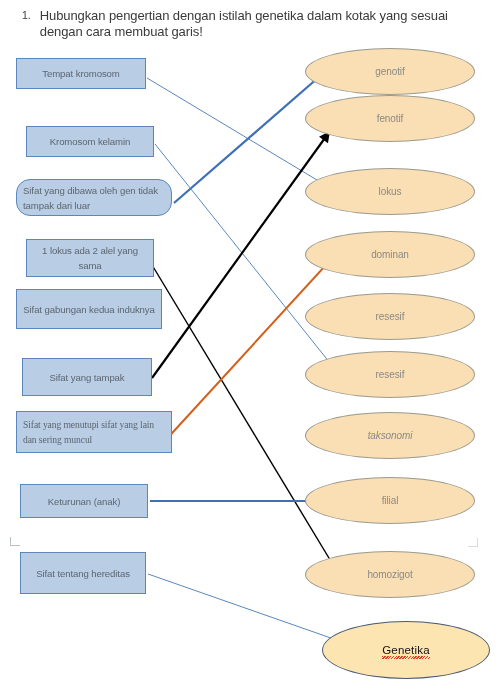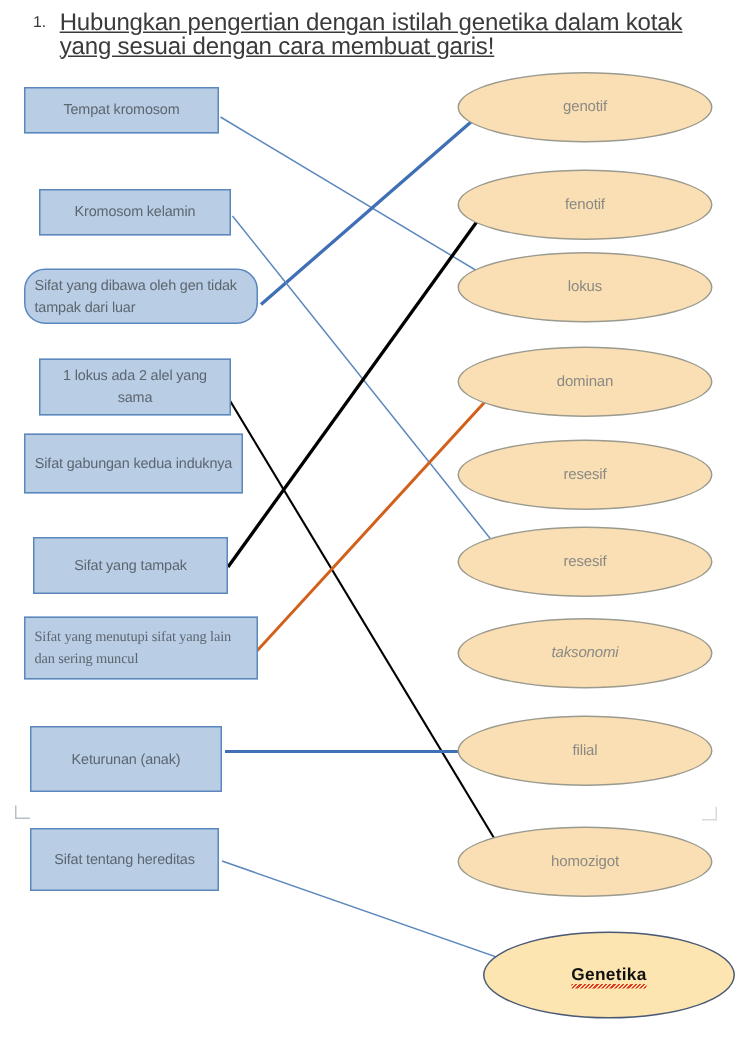--- a/index.html
+++ b/index.html
@@ -29,25 +29,24 @@
     align-items: flex-start;
     gap: 9px;
   }
   #question .qnum {
     font-size: 10.5px;
     color: #3a3a3a;
     line-height: 15px;
     flex: 0 0 auto;
   }
   #question .qtext {
-    font-size: 16px;
+    font-size: 13px;
     color: #3a3a3a;
     line-height: 15.5px;
     letter-spacing: -0.1px;
-    text-decoration: underline;
   }
 
   
   .termbox {
     position: absolute;
     box-sizing: border-box;
     background: #b9cde5;
     border: 1px solid #5b87bd;
     display: flex;
     align-items: center;
@@ -81,21 +80,21 @@
     font-size: 10px;
     color: #8a8a84;
     letter-spacing: -0.1px;
   }
   .ellipse.highlight {
     background: #fce5b0;
     border: 1px solid #4a5a75;
   }
   .ellipse.highlight .label {
     color: #111111;
-    font-weight: bold;
+    font-weight: normal;
     font-size: 11.5px;
     letter-spacing: 0.2px;
     position: relative;
   }
   .ellipse.highlight .label .squiggle {
     position: absolute;
     left: 0;
     right: 0;
     bottom: -3px;
     height: 3px;
@@ -190,32 +189,32 @@
       </div>
       <div class="termbox" style="left: 16px; top: 289px; width: 146px; height: 40px;">
         <span class="label">Sifat gabungan kedua induknya</span>
       </div>
       <div class="termbox" style="left: 22px; top: 358px; width: 130px; height: 38px;">
         <span class="label">Sifat yang tampak</span>
       </div>
       <div class="termbox left-aligned" style="left: 16px; top: 411px; width: 156px; height: 42px; font-family: Liberation Serif, serif;">
         <span class="label">Sifat yang menutupi sifat yang lain dan sering muncul</span>
       </div>
-      <div class="termbox" style="left: 20px; top: 484px; width: 128px; height: 44px;">
+      <div class="termbox" style="left: 20px; top: 484px; width: 128px; height: 34px;">
         <span class="label">Keturunan (anak)</span>
       </div>
       <div class="termbox" style="left: 20px; top: 552px; width: 126px; height: 42px;">
         <span class="label">Sifat tentang hereditas</span>
       </div>
     </div>
   <div id="istilah-layer">
       <div class="ellipse" style="left: 305px; top: 48px; width: 170px; height: 47px;">
         <span class="label">genotif</span>
       </div>
-      <div class="ellipse" style="left: 305px; top: 113px; width: 170px; height: 47px; align-items: center;">
+      <div class="ellipse" style="left: 305px; top: 95px; width: 170px; height: 47px; align-items: center;">
         <span class="label">fenotif</span>
       </div>
       <div class="ellipse" style="left: 305px; top: 168px; width: 170px; height: 47px;">
         <span class="label">lokus</span>
       </div>
       <div class="ellipse" style="left: 305px; top: 231px; width: 170px; height: 47px;">
         <span class="label">dominan</span>
       </div>
       <div class="ellipse" style="left: 305px; top: 293px; width: 170px; height: 47px;">
         <span class="label">resesif</span>

